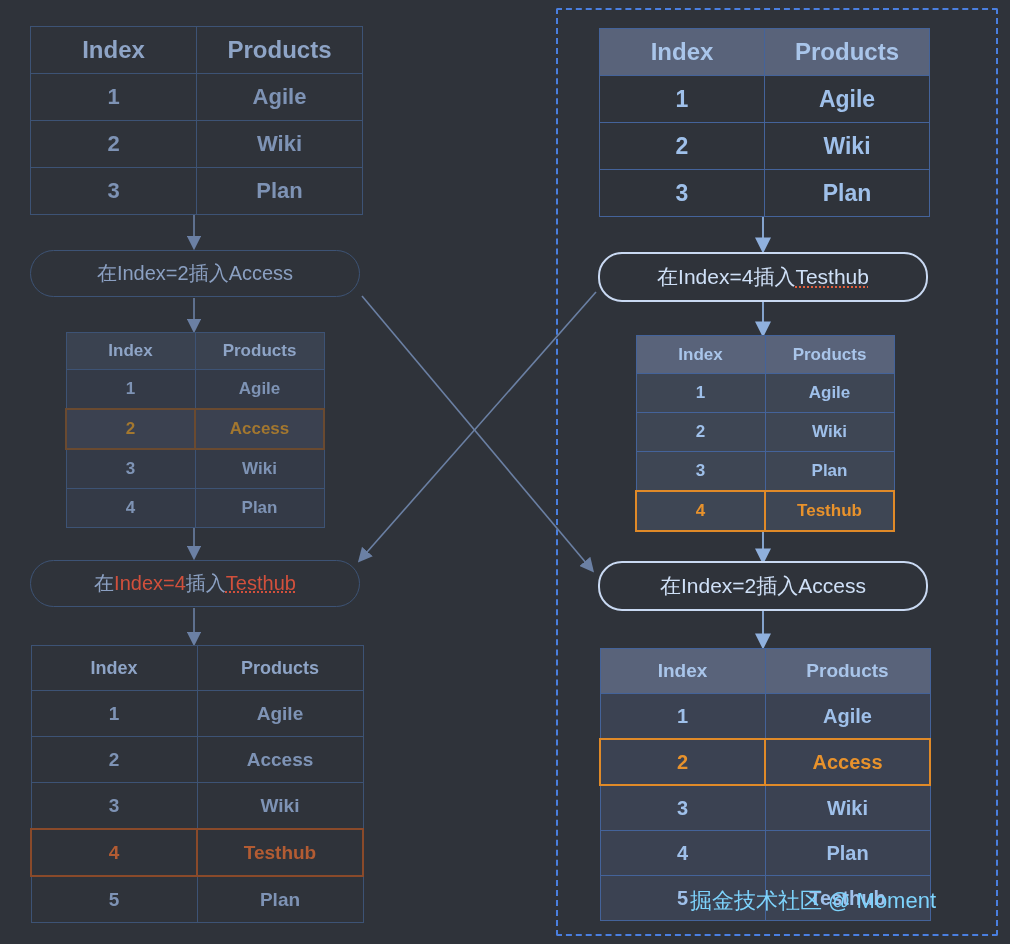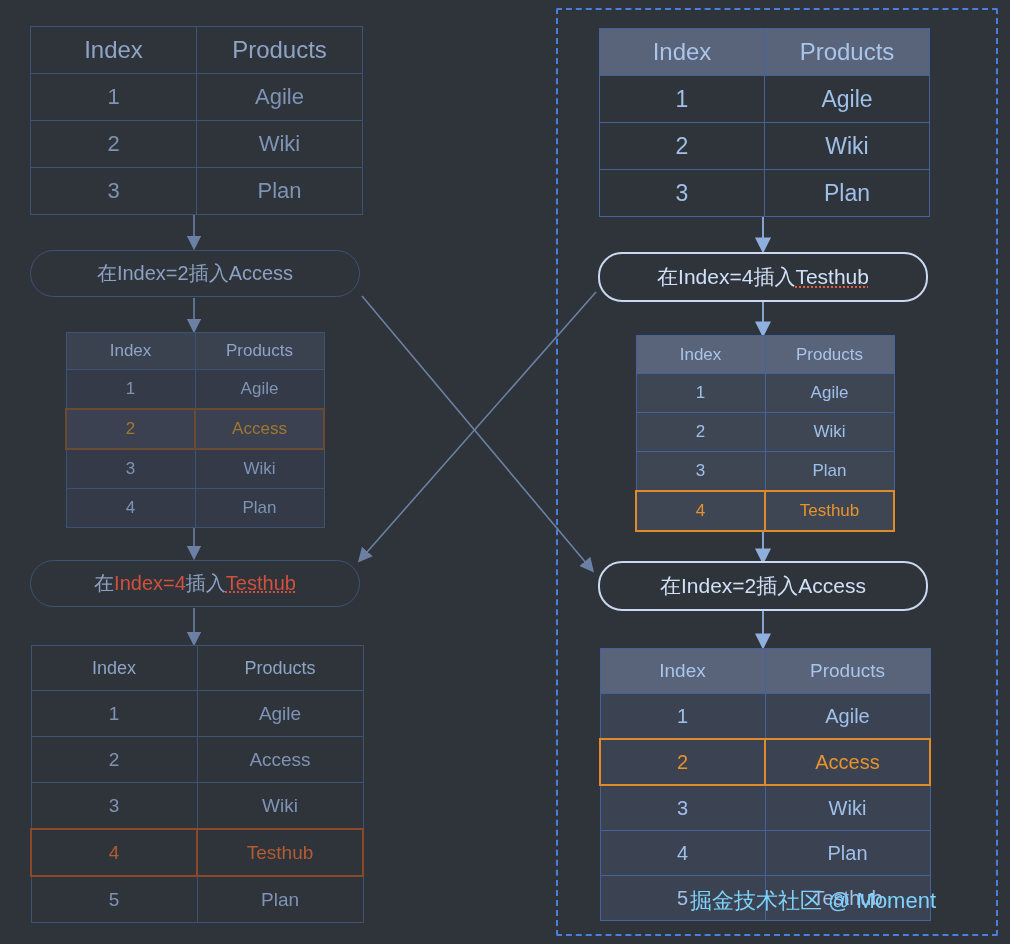--- a/index.html
+++ b/index.html
@@ -20,21 +20,21 @@
 
   
   .tbl {
     position: absolute;
     border-collapse: collapse;
     table-layout: fixed;
   }
   .tbl td, .tbl th {
     border: 1px solid #3f5a86;
     text-align: center;
-    font-weight: normal;
+    font-weight: bold;
     padding: 0;
     font-family: "Liberation Sans", sans-serif;
   }
 
   
   .dim td, .dim th { color: #7e93b5; border-color: #3d5375; }
   .dim .hdr { color: #8ea4c6; }
 
   
   .bright td, .bright th { color: #9fc0ea; border-color: #44639a; }

